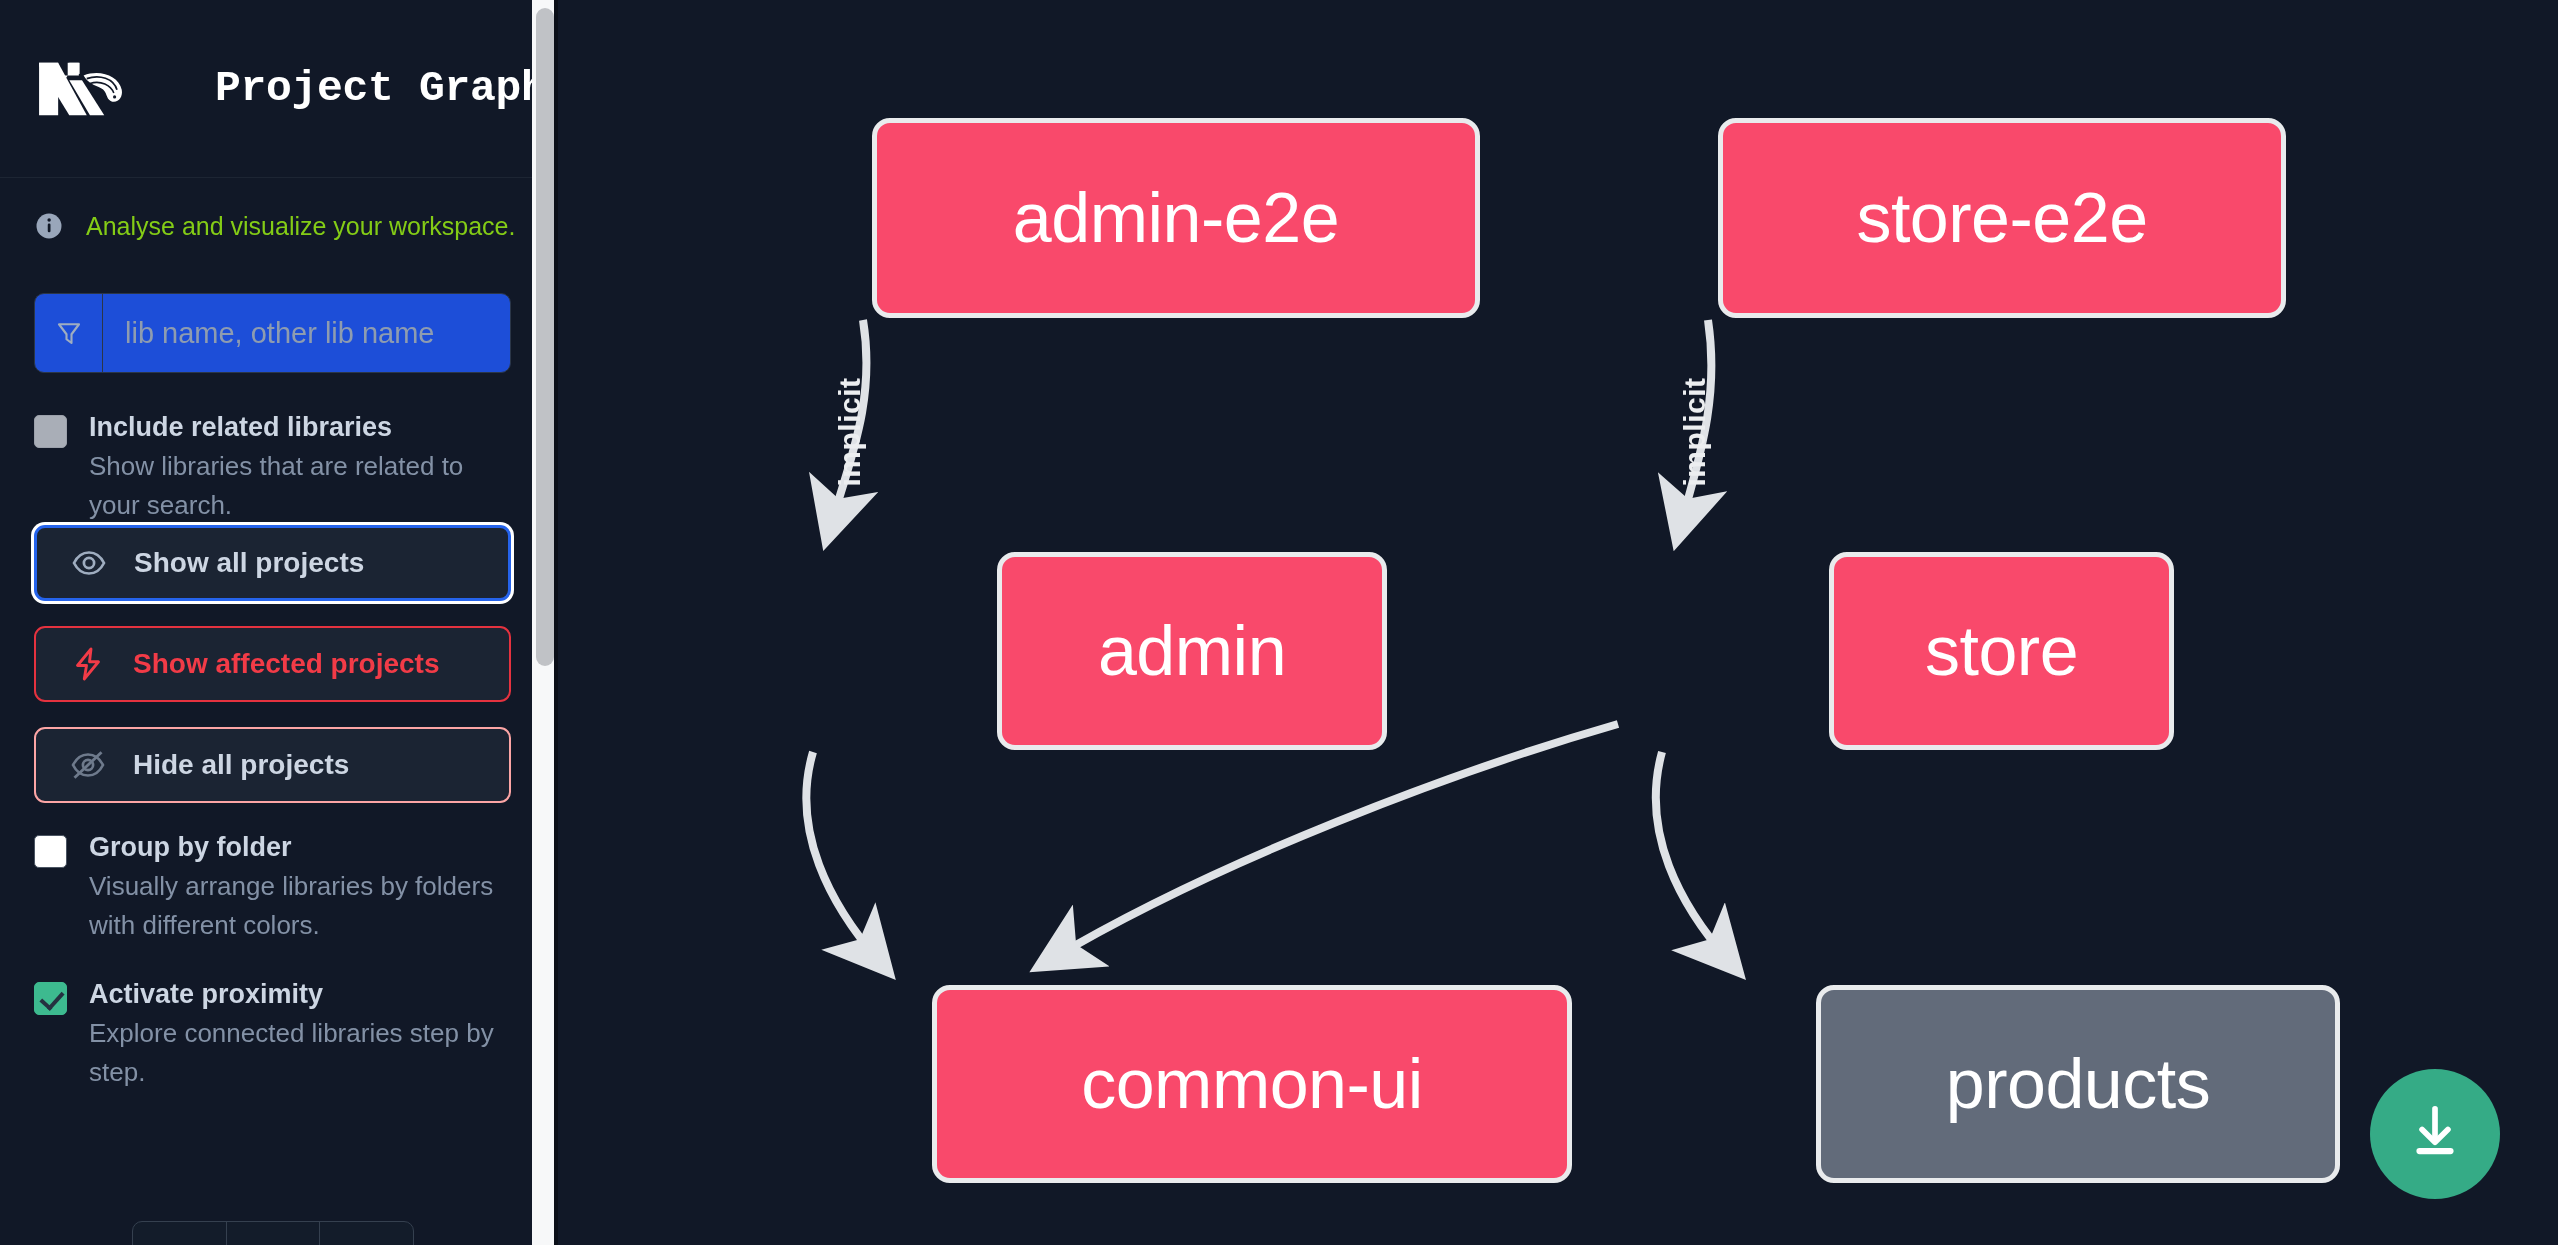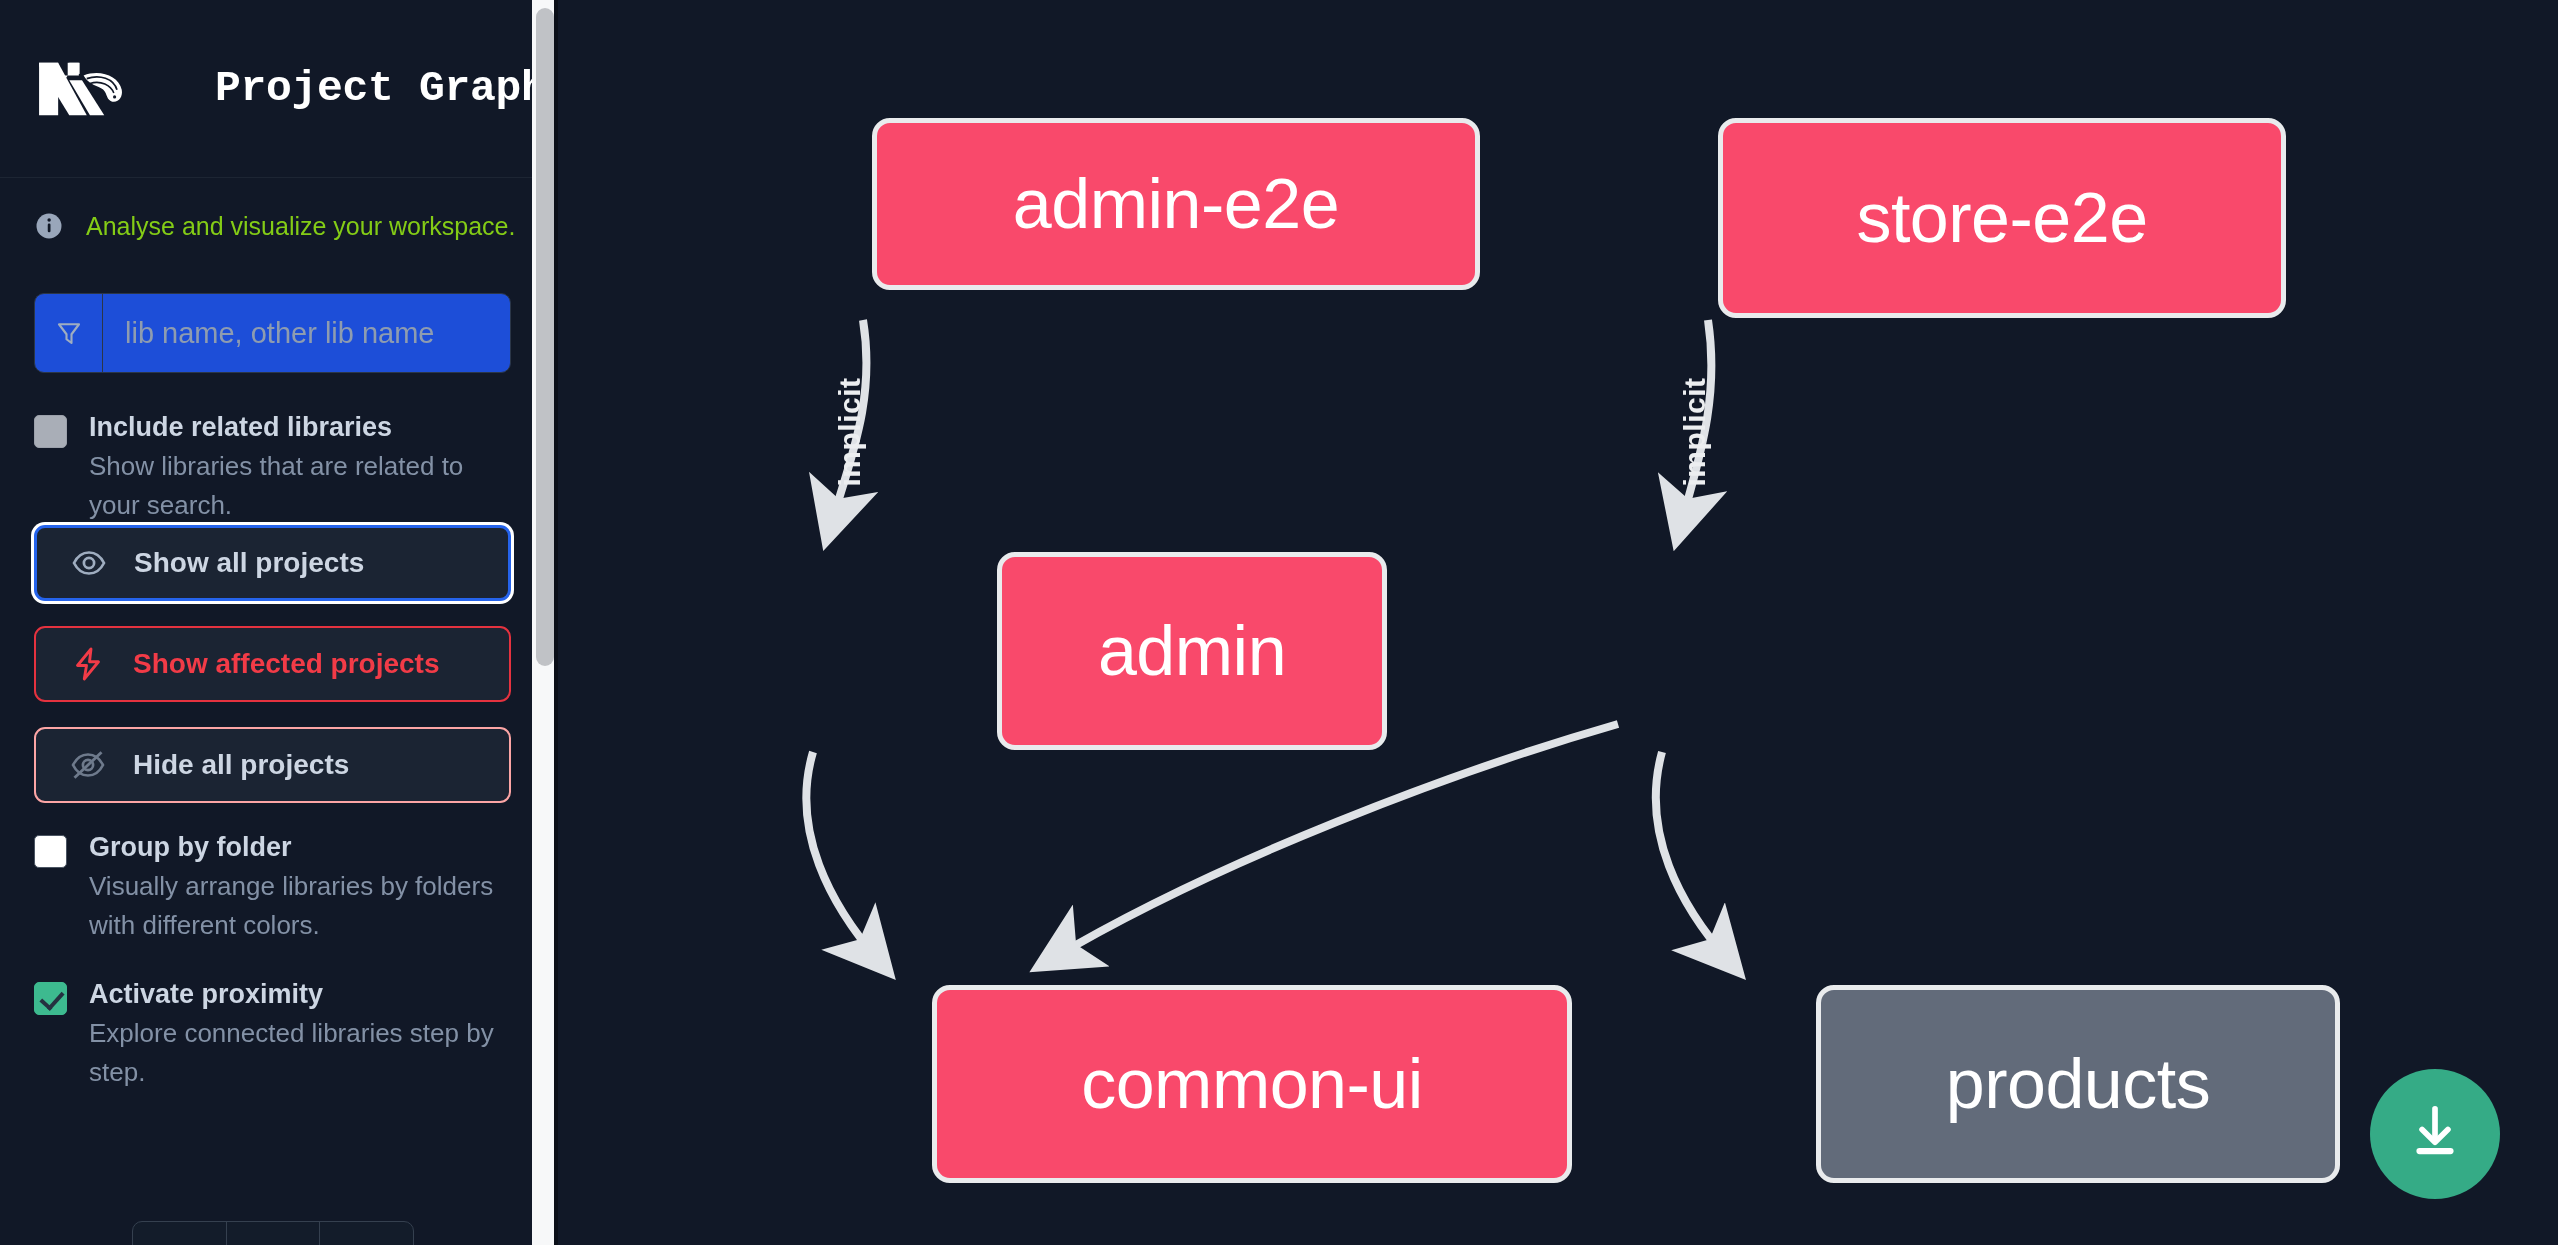--- a/index.html
+++ b/index.html
@@ -359,32 +359,35 @@
 
       <path d="M1150 320 C 1162 400, 1140 462, 1122 528" fill="none" stroke="#dfe2e6" stroke-width="8" marker-end="url(#ah)"></path>
 
       <path d="M255 752 C 232 830, 272 905, 322 962" fill="none" stroke="#dfe2e6" stroke-width="8" marker-end="url(#ah)"></path>
 
       <path d="M1060 724 C 900 770, 660 860, 492 960" fill="none" stroke="#dfe2e6" stroke-width="8" marker-end="url(#ah)"></path>
 
       <path d="M1104 752 C 1082 832, 1122 906, 1172 962" fill="none" stroke="#dfe2e6" stroke-width="8" marker-end="url(#ah)"></path>
     </svg>
 
-    <div class="node pink" style="left:314px; top:118px; width:608px; height:172px;">
+    <div class="node pink" style="left:314px; top:118px; width:608px; height:200px;">
       <span>admin-e2e</span>
     </div>
 
     <div class="node pink" style="left:1160px; top:118px; width:568px; height:200px;">
       <span>store-e2e</span>
     </div>
 
     <div class="node pink" style="left:423px; top:552px; width:390px; height:198px;margin-left:16px;">
       <span>admin</span>
     </div>
 
+    <div class="node pink" style="left:1271px; top:552px; width:345px; height:198px;">
+      <span>store</span>
+    </div>
 
     <div class="node pink" style="left:374px; top:985px; width:640px; height:198px;">
       <span>common-ui</span>
     </div>
 
     <div class="node gray" style="left:1258px; top:985px; width:524px; height:198px;">
       <span>products</span>
     </div>
 
     <span class="edge-label" style="left:202px; top:415px; width:180px; text-align:center;">implicit</span>

